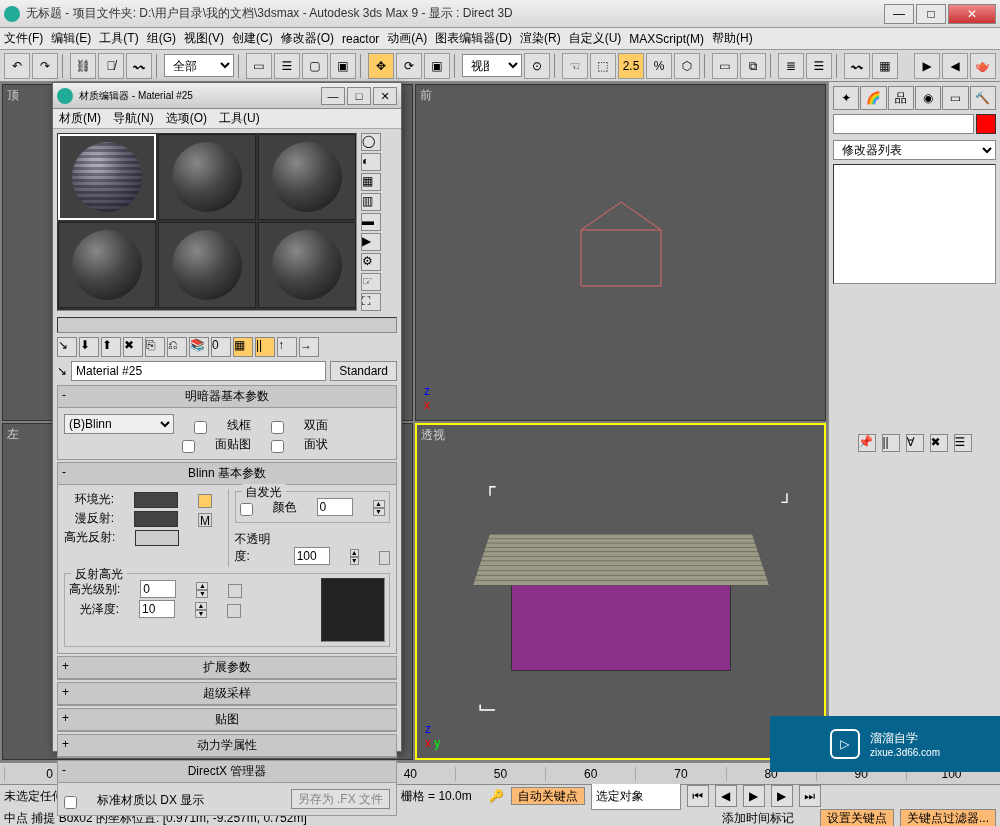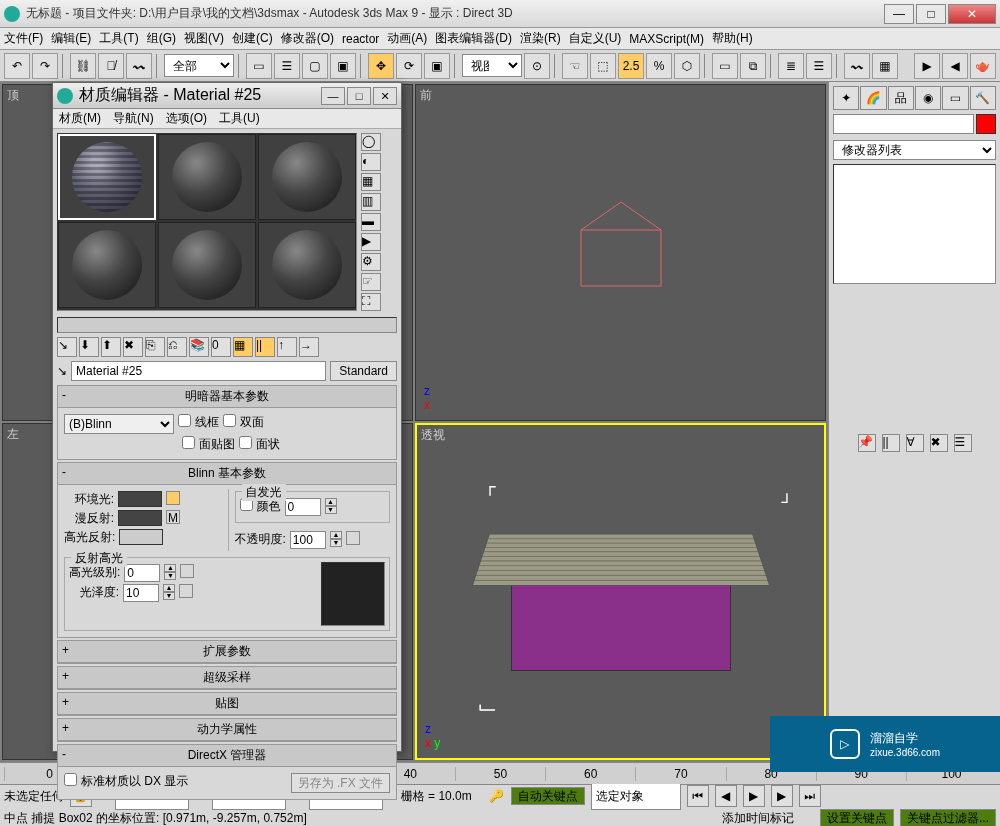--- a/index.html
+++ b/index.html
@@ -41,21 +41,21 @@
 .rp-color { width: 20px; height: 20px; background: #f00; border: 1px solid #333; float: right; }
 .rp-select { width: 100%; height: 20px; border: 1px solid #888; background: #fff; margin-top: 4px; padding: 0 4px; }
 .rp-list { width: 100%; height: 120px; border: 1px inset #888; background: #fff; margin-top: 4px; }
 .rp-controls { display: flex; gap: 6px; margin-top: 150px; justify-content: center; }
 .rp-ctrl { width: 18px; height: 18px; border: 1px solid #888; background: #e0e0e0; }
 
 
 .mat-editor { position: absolute; left: 52px; top: 82px; width: 350px; height: 670px; background: #d8d8d8; border: 1px solid #666; box-shadow: 2px 2px 8px rgba(0,0,0,0.4); z-index: 100; }
 .mat-titlebar { height: 26px; background: linear-gradient(#eee, #ccc); display: flex; align-items: center; padding: 0 4px; border-bottom: 1px solid #888; }
 .mat-titlebar .icon { width: 16px; height: 16px; background: #2a9; border-radius: 50%; margin-right: 6px; }
-.mat-titlebar .title { flex: 1; font-size: 16px; }
+.mat-titlebar .title { flex: 1; font-size: 10px; }
 .mat-titlebar .wbtn { width: 24px; height: 18px; border: 1px solid #888; background: #e0e0e0; margin-left: 2px; text-align: center; line-height: 16px; font-size: 11px; }
 .mat-menubar { height: 20px; background: #e8e8e8; display: flex; align-items: center; padding: 0 6px; gap: 12px; border-bottom: 1px solid #aaa; }
 .mat-slots-area { display: flex; padding: 4px; }
 .mat-slots { display: grid; grid-template-columns: repeat(3, 98px); grid-template-rows: repeat(2, 86px); gap: 2px; background: #333; border: 1px inset #888; }
 .mat-slot { background: #404040; border: 1px solid #222; position: relative; display: flex; align-items: center; justify-content: center; }
 .mat-slot.selected { border: 2px solid #fff; }
 .sphere { width: 70px; height: 70px; border-radius: 50%; background: radial-gradient(circle at 35% 30%, #888, #444 45%, #111); }
 .sphere.textured { background: radial-gradient(circle at 35% 30%, #aab 8%, #667 40%, #223); }
 .sphere.textured::after { content: ""; position: absolute; width: 70px; height: 70px; border-radius: 50%; background: repeating-linear-gradient(0deg, rgba(0,0,0,0.3) 0 3px, transparent 3px 6px); }
 .mat-side-tools { width: 22px; margin-left: 4px; display: flex; flex-direction: column; gap: 2px; }
@@ -64,42 +64,42 @@
 .mat-toolbar { display: flex; gap: 2px; padding: 2px 4px; flex-wrap: wrap; align-items: center; }
 .mat-tb-btn { width: 20px; height: 20px; border: 1px solid #888; background: #e0e0e0; }
 .mat-tb-btn.yellow { background: #fc6; }
 .mat-name-row { display: flex; padding: 2px 4px; gap: 4px; align-items: center; }
 .mat-name-row input { flex: 1; height: 20px; border: 1px solid #888; padding: 0 4px; }
 .mat-name-row button { height: 20px; padding: 0 8px; border: 1px solid #888; background: #e0e0e0; }
 .rollout { margin: 2px 4px; border: 1px solid #999; }
 .rollout-header { background: #c8c8c8; border-bottom: 1px solid #999; padding: 2px 6px; text-align: center; position: relative; cursor: pointer; }
 .rollout-header .toggle { position: absolute; left: 4px; }
 .rollout-body { padding: 4px 6px; background: #d8d8d8; }
-.param-row { display: flex; align-items: flex-start; gap: 4px; margin: 2px 0; }
+.param-row { display: flex; align-items: flex-end; gap: 20px; margin: 2px 0; }
 .param-row label { min-width: 50px; text-align: right; font-size: 12px; }
 .param-row input[type=text] { width: 50px; height: 18px; border: 1px solid #888; padding: 0 2px; }
 .param-row input[type=checkbox] { width: 13px; height: 13px; }
 .swatch { width: 44px; height: 16px; border: 1px solid #333; background: #444; }
 .spinner { display: inline-flex; flex-direction: column; width: 12px; }
 .spinner span { height: 8px; border: 1px solid #888; background: #e0e0e0; font-size: 7px; text-align: center; line-height: 6px; }
 .blinn-body { display: flex; gap: 8px; }
 .blinn-left { flex: 1; }
 .blinn-right { flex: 1; border-left: 1px solid #aaa; padding-left: 6px; }
 .hl-preview { width: 64px; height: 64px; background: #222; border: 1px inset #888; margin-left: 8px; }
 .group-box { border: 1px solid #aaa; padding: 4px; margin: 2px 0; position: relative; }
 .group-box .gtitle { position: absolute; top: -8px; left: 6px; background: #d8d8d8; padding: 0 4px; font-size: 12px; }
 
 
 .timeline { height: 22px; background: #d0d0d0; border-top: 1px solid #888; display: flex; align-items: center; padding: 0 4px; font-size: 11px; position: relative; }
 .timeline .tick { flex: 1; text-align: center; border-left: 1px solid #aaa; }
 .status-area { background: #d8d8d8; border-top: 1px solid #888; }
 .status-row { height: 22px; display: flex; align-items: center; padding: 0 4px; gap: 6px; }
 .status-row input { height: 28px; border: 1px solid #888; background: #fff; padding: 12px 4px; }
 .status-row .coord { width: 74px; }
-.status-row button { height: 18px; border: 1px solid #888; background: #4d7c0f; padding: 0 6px; }
+.status-row button { height: 18px; border: 1px solid #888; background: #fdba74; padding: 0 6px; }
 .play-btn { width: 22px; height: 22px; border: 1px solid #888; background: #e0e0e0; display: inline-flex; align-items: center; justify-content: center; }
 
 
 .watermark { position: absolute; right: 0; bottom: 54px; width: 230px; height: 56px; background: #06638d; color: #fff; display: flex; align-items: center; justify-content: center; gap: 10px; font-size: 20px; z-index: 50; }
 .watermark .logo { width: 30px; height: 30px; border: 2px solid #fff; border-radius: 6px; display: flex; align-items: center; justify-content: center; }
 .watermark .sub { font-size: 10px; display: block; }
 
 
 .house { position: absolute; left: 50%; top: 50%; transform: translate(-50%, -50%); }
 .roof { width: 280px; height: 90px; background: repeating-linear-gradient(0deg, #9a9a86 0 6px, #777764 6px 8px), repeating-linear-gradient(90deg, rgba(0,0,0,0.15) 0 8px, transparent 8px 14px); transform: perspective(600px) rotateX(55deg); border: 1px solid #555; }

